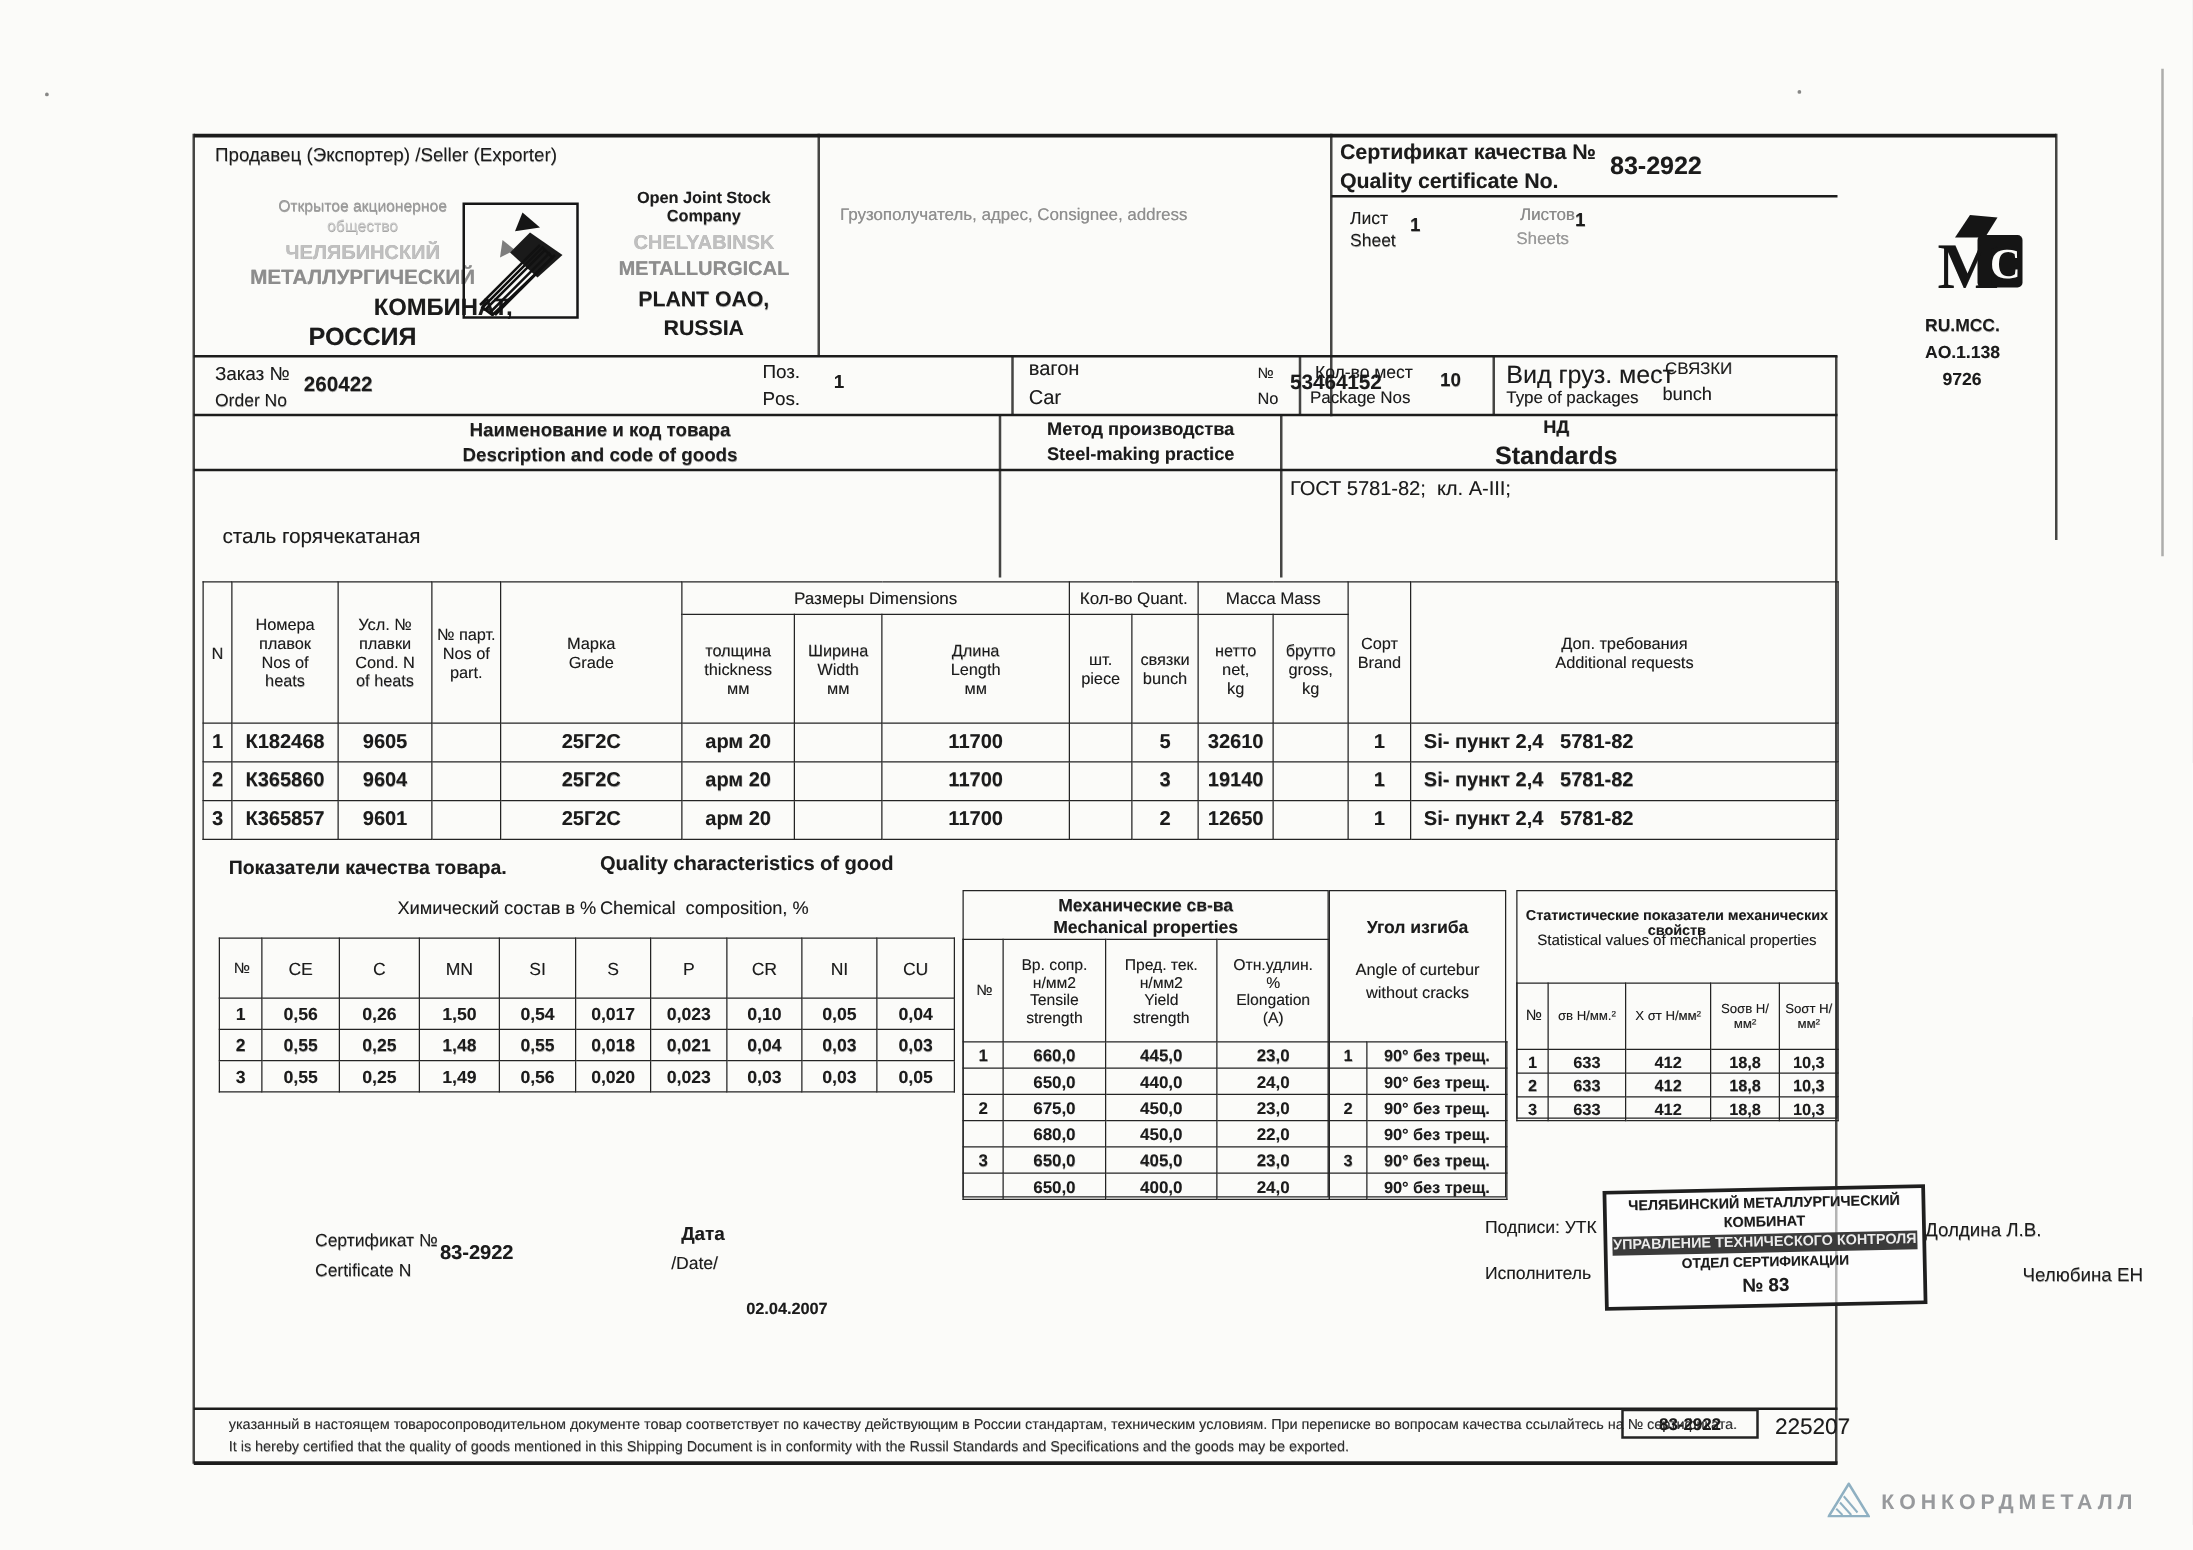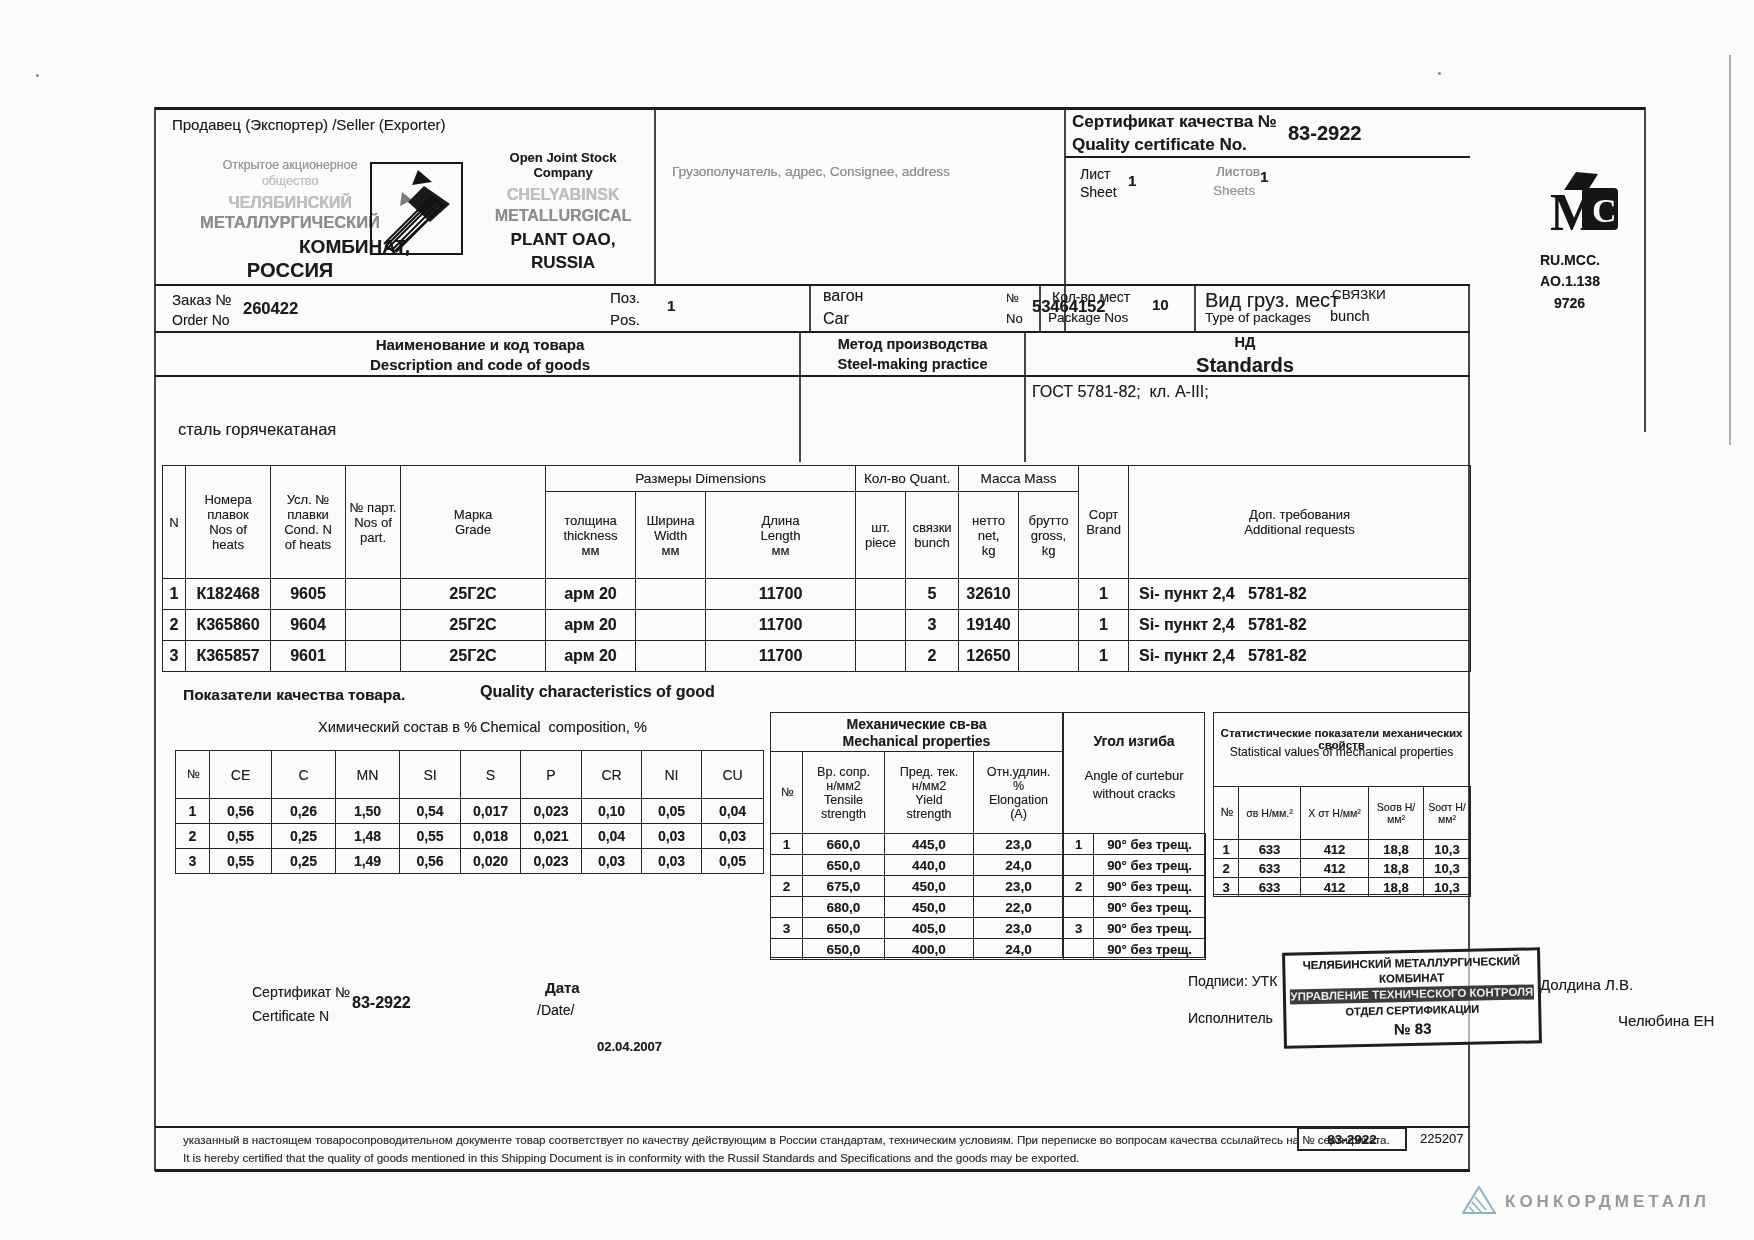--- a/index.html
+++ b/index.html
@@ -511,21 +511,21 @@
     <div>ЧЕЛЯБИНСКИЙ МЕТАЛЛУРГИЧЕСКИЙ</div>
     <div>КОМБИНАТ</div>
     <div class="inv">УПРАВЛЕНИЕ ТЕХНИЧЕСКОГО КОНТРОЛЯ</div>
     <div style="font-size:11px;">ОТДЕЛ СЕРТИФИКАЦИИ</div>
     <div class="num">№ 83</div>
   </div>
 
   <div class="abs" style="left:183px; top:1152px; font-size:11.5px; color:#2e2e2e;">It is hereby certified that the quality of goods mentioned in this Shipping Document is in conformity with the Russil Standards and Specifications and the goods may be exported.</div>
   <div class="abs" style="left:183px; top:1134px; font-size:11.5px; color:#2e2e2e;">указанный в настоящем товаросопроводительном документе товар соответствует по качеству действующим в России стандартам, техническим условиям. При переписке во вопросам качества ссылайтесь на № сертификата.</div>
   <div class="abs c" style="left:1297px; top:1127px; width:110px; height:24px; border:2px solid #242424; font-size:13.5px; font-weight:bold; line-height:22px;">83-2922</div>
-  <div class="abs" style="left:1420px; top:1131px; font-size:13px;">225207</div>
+  <div class="abs" style="left:1420px; top:1131px; font-size:18px;">225207</div>
 
   <div class="abs" style="left:1462px; top:1186px;">
     <svg width="34" height="28" viewBox="0 0 34 28">
       <polygon points="17,1 33,27 1,27" fill="none" stroke="#8fb0c2" stroke-width="2"></polygon>
       <line x1="13" y1="11" x2="24" y2="24" stroke="#8fb0c2" stroke-width="1.6"></line>
       <line x1="10" y1="16" x2="19" y2="26" stroke="#8fb0c2" stroke-width="1.6"></line>
       <line x1="7" y1="21" x2="12" y2="26" stroke="#8fb0c2" stroke-width="1.6"></line>
     </svg>
   </div>
   <div class="abs wm-text" style="left:1505px; top:1192px;">КОНКОРДМЕТАЛЛ</div>

